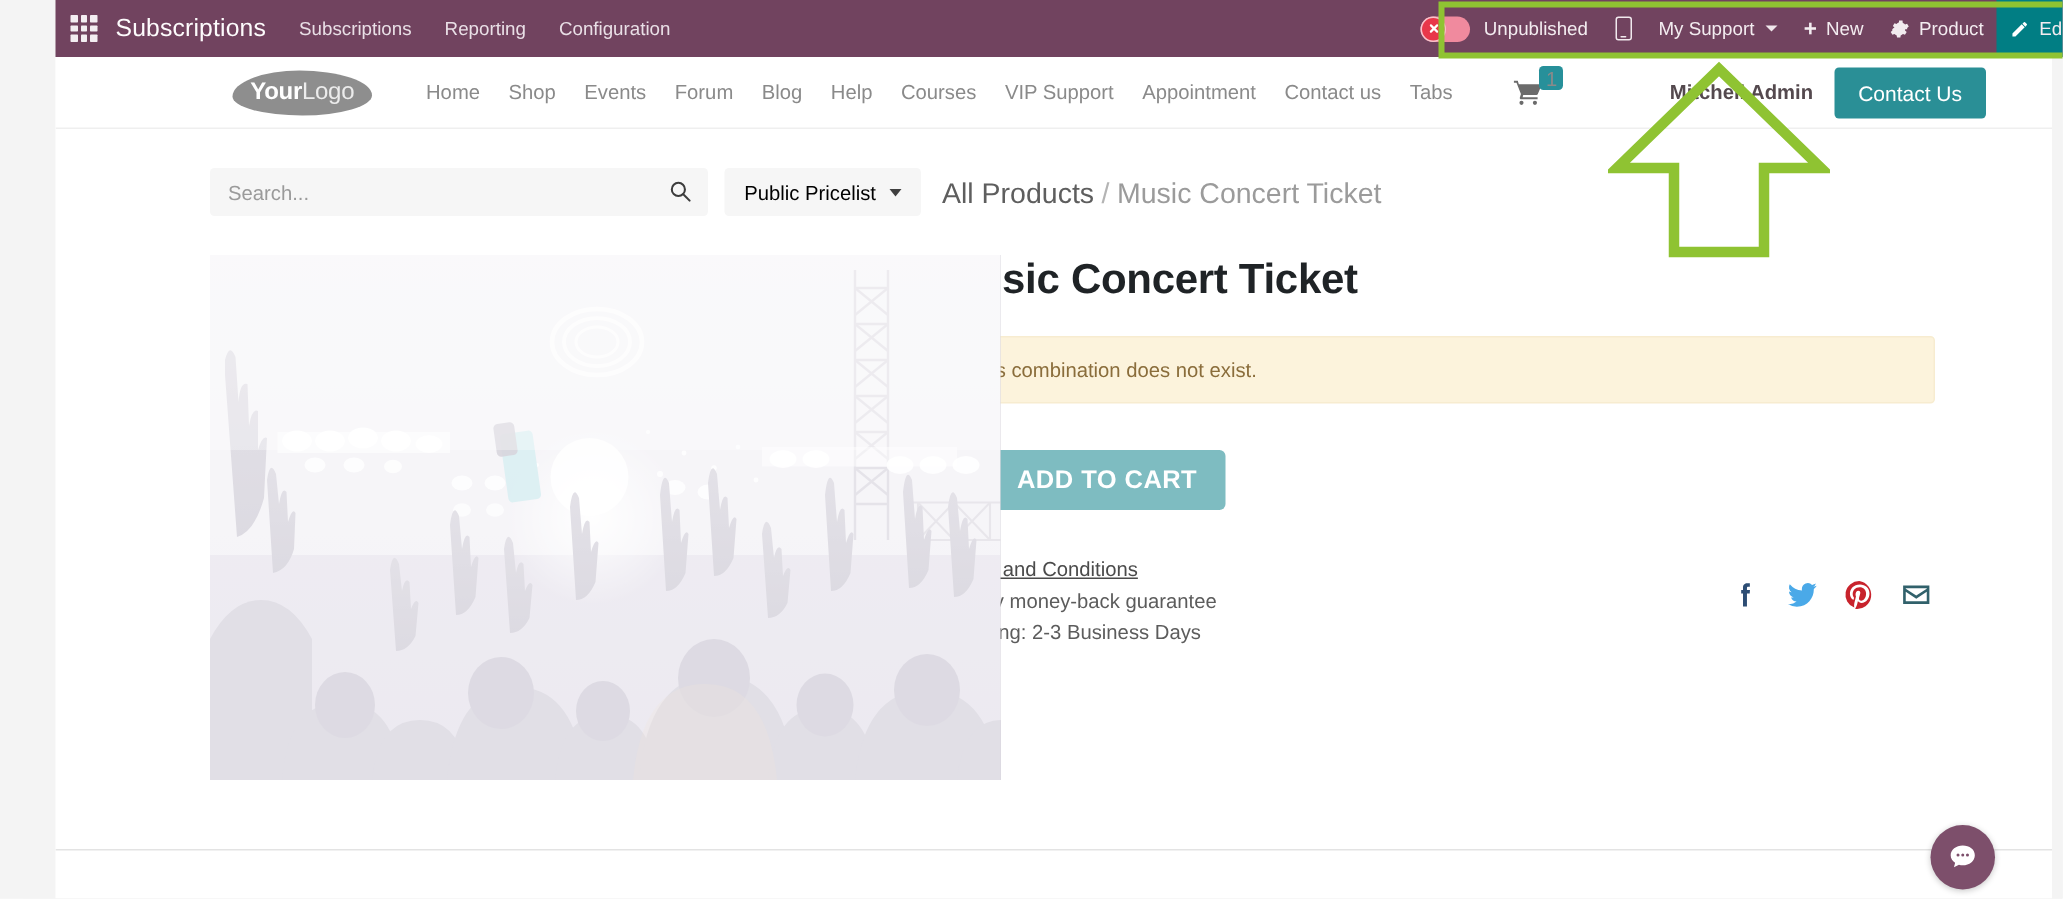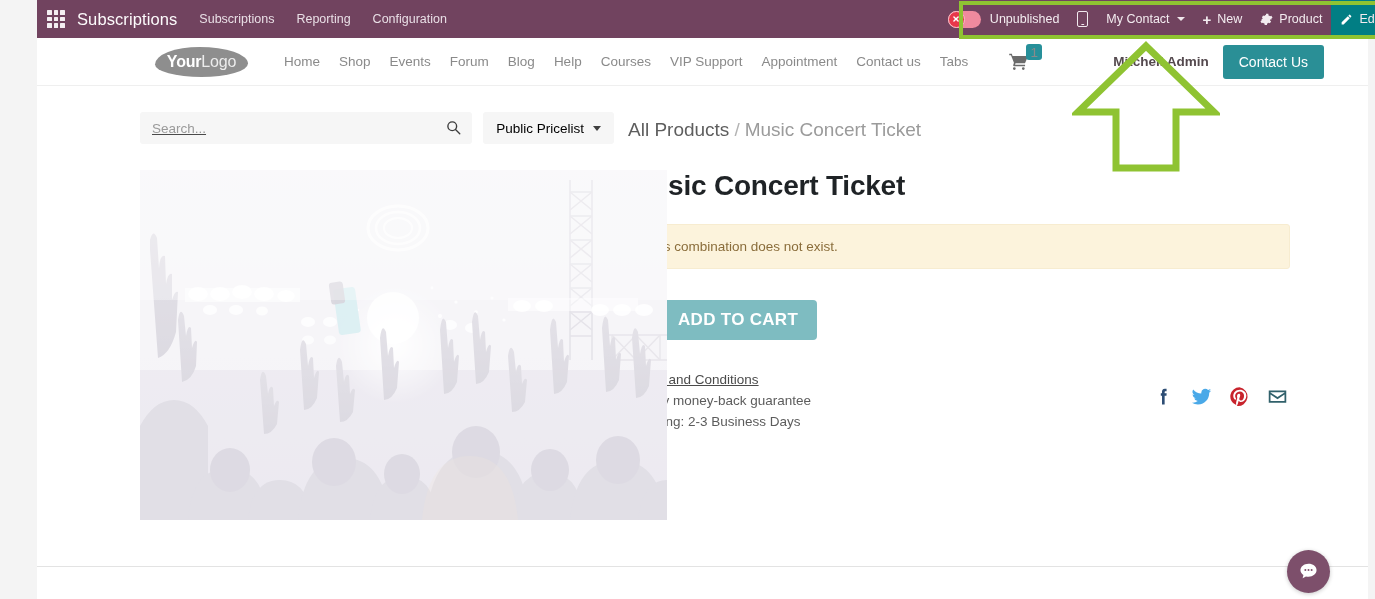--- a/index.html
+++ b/index.html
@@ -77,21 +77,21 @@
   
   .wrap { display: flex; padding: 26px 0 0 0; }
   .colL { width: 577px; padding-left: 103px; }
   .colR { flex: 1; padding-left: 14px; padding-right: 78px; }
 
   .toolsrow { display: flex; align-items: center; gap: 11px; }
   .searchbox { position: relative; flex: 1; max-width: 415px; height: 32px;
     background: #f6f6f6; border-radius: 3px; display: flex; align-items: center; }
   .searchbox input { border: 0; outline: none; background: transparent; width: 100%;
     height: 100%; padding: 0 34px 0 12px; font-size: 13.5px; color: #4a4a4a;
-    font-family: "Liberation Sans", sans-serif; text-decoration: underline; }
+    font-family: "Liberation Sans", sans-serif; }
   .searchbox input::placeholder { color: #9a9a9a; }
   .search-ico { position: absolute; right: 11px; top: 8px; width: 15px; height: 15px; color:#3c3c3c; cursor:pointer; }
 
   .pricelist { height: 32px; background: #f6f6f6; border-radius: 3px; display: flex; align-items: center;
     padding: 0 13px; font-size: 13.5px; color: #000000; cursor: pointer; white-space: nowrap; }
   .pricelist .cd { width:0;height:0;border-left:4.5px solid transparent;border-right:4.5px solid transparent;
     border-top:5px solid #3f3f3f; margin-left: 9px; }
 
   .prodimg { margin-top: 26px; width: 527px; height: 350px; position: relative; overflow: hidden;
     background: #d8d6dc; }
@@ -174,21 +174,21 @@
           </span>
         </span>
         <span class="lbl-unpub">Unpublished</span>
       </div>
 
       <div>
         <span class="mobile-ico"></span>
       </div>
 
       <div>
-        <span>My Contact</span>
+        <span>My Support</span>
         <span class="caret-d"></span>
       </div>
 
       <div>
         <span class="plus-ico">+</span>
         <span>New</span>
       </div>
 
       <div>
         <svg class="gear-ico" viewBox="0 0 24 24" fill="#f2ebef">

